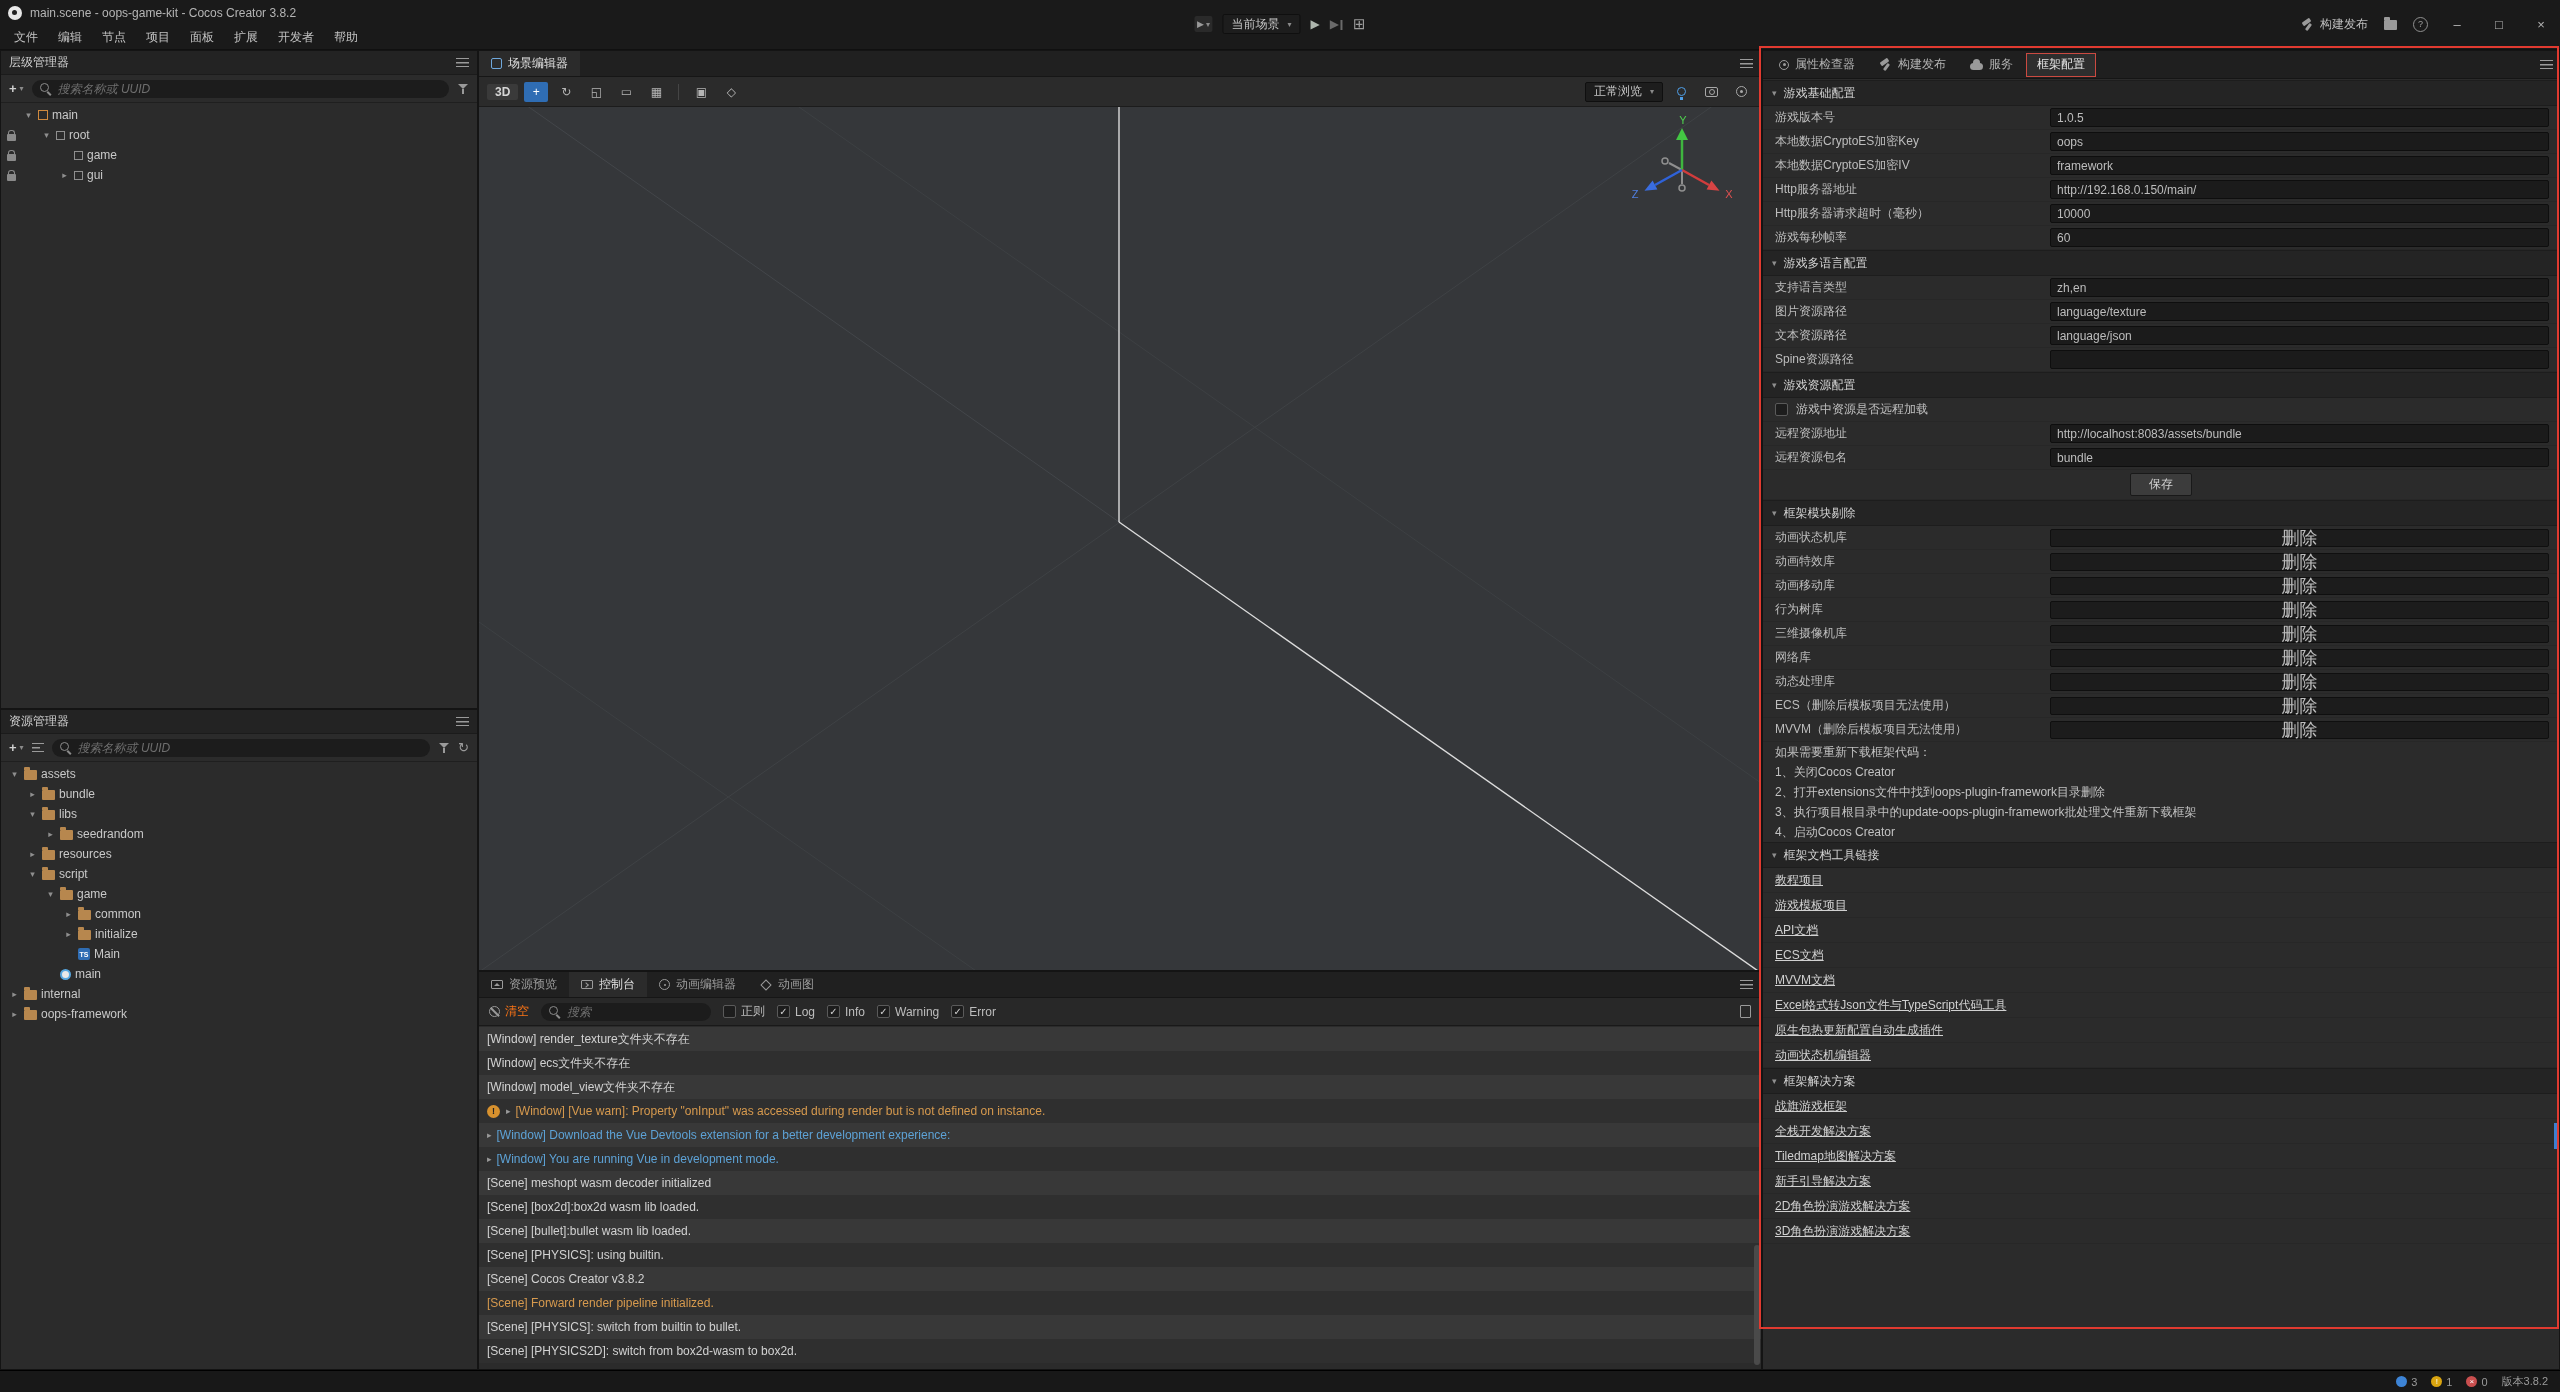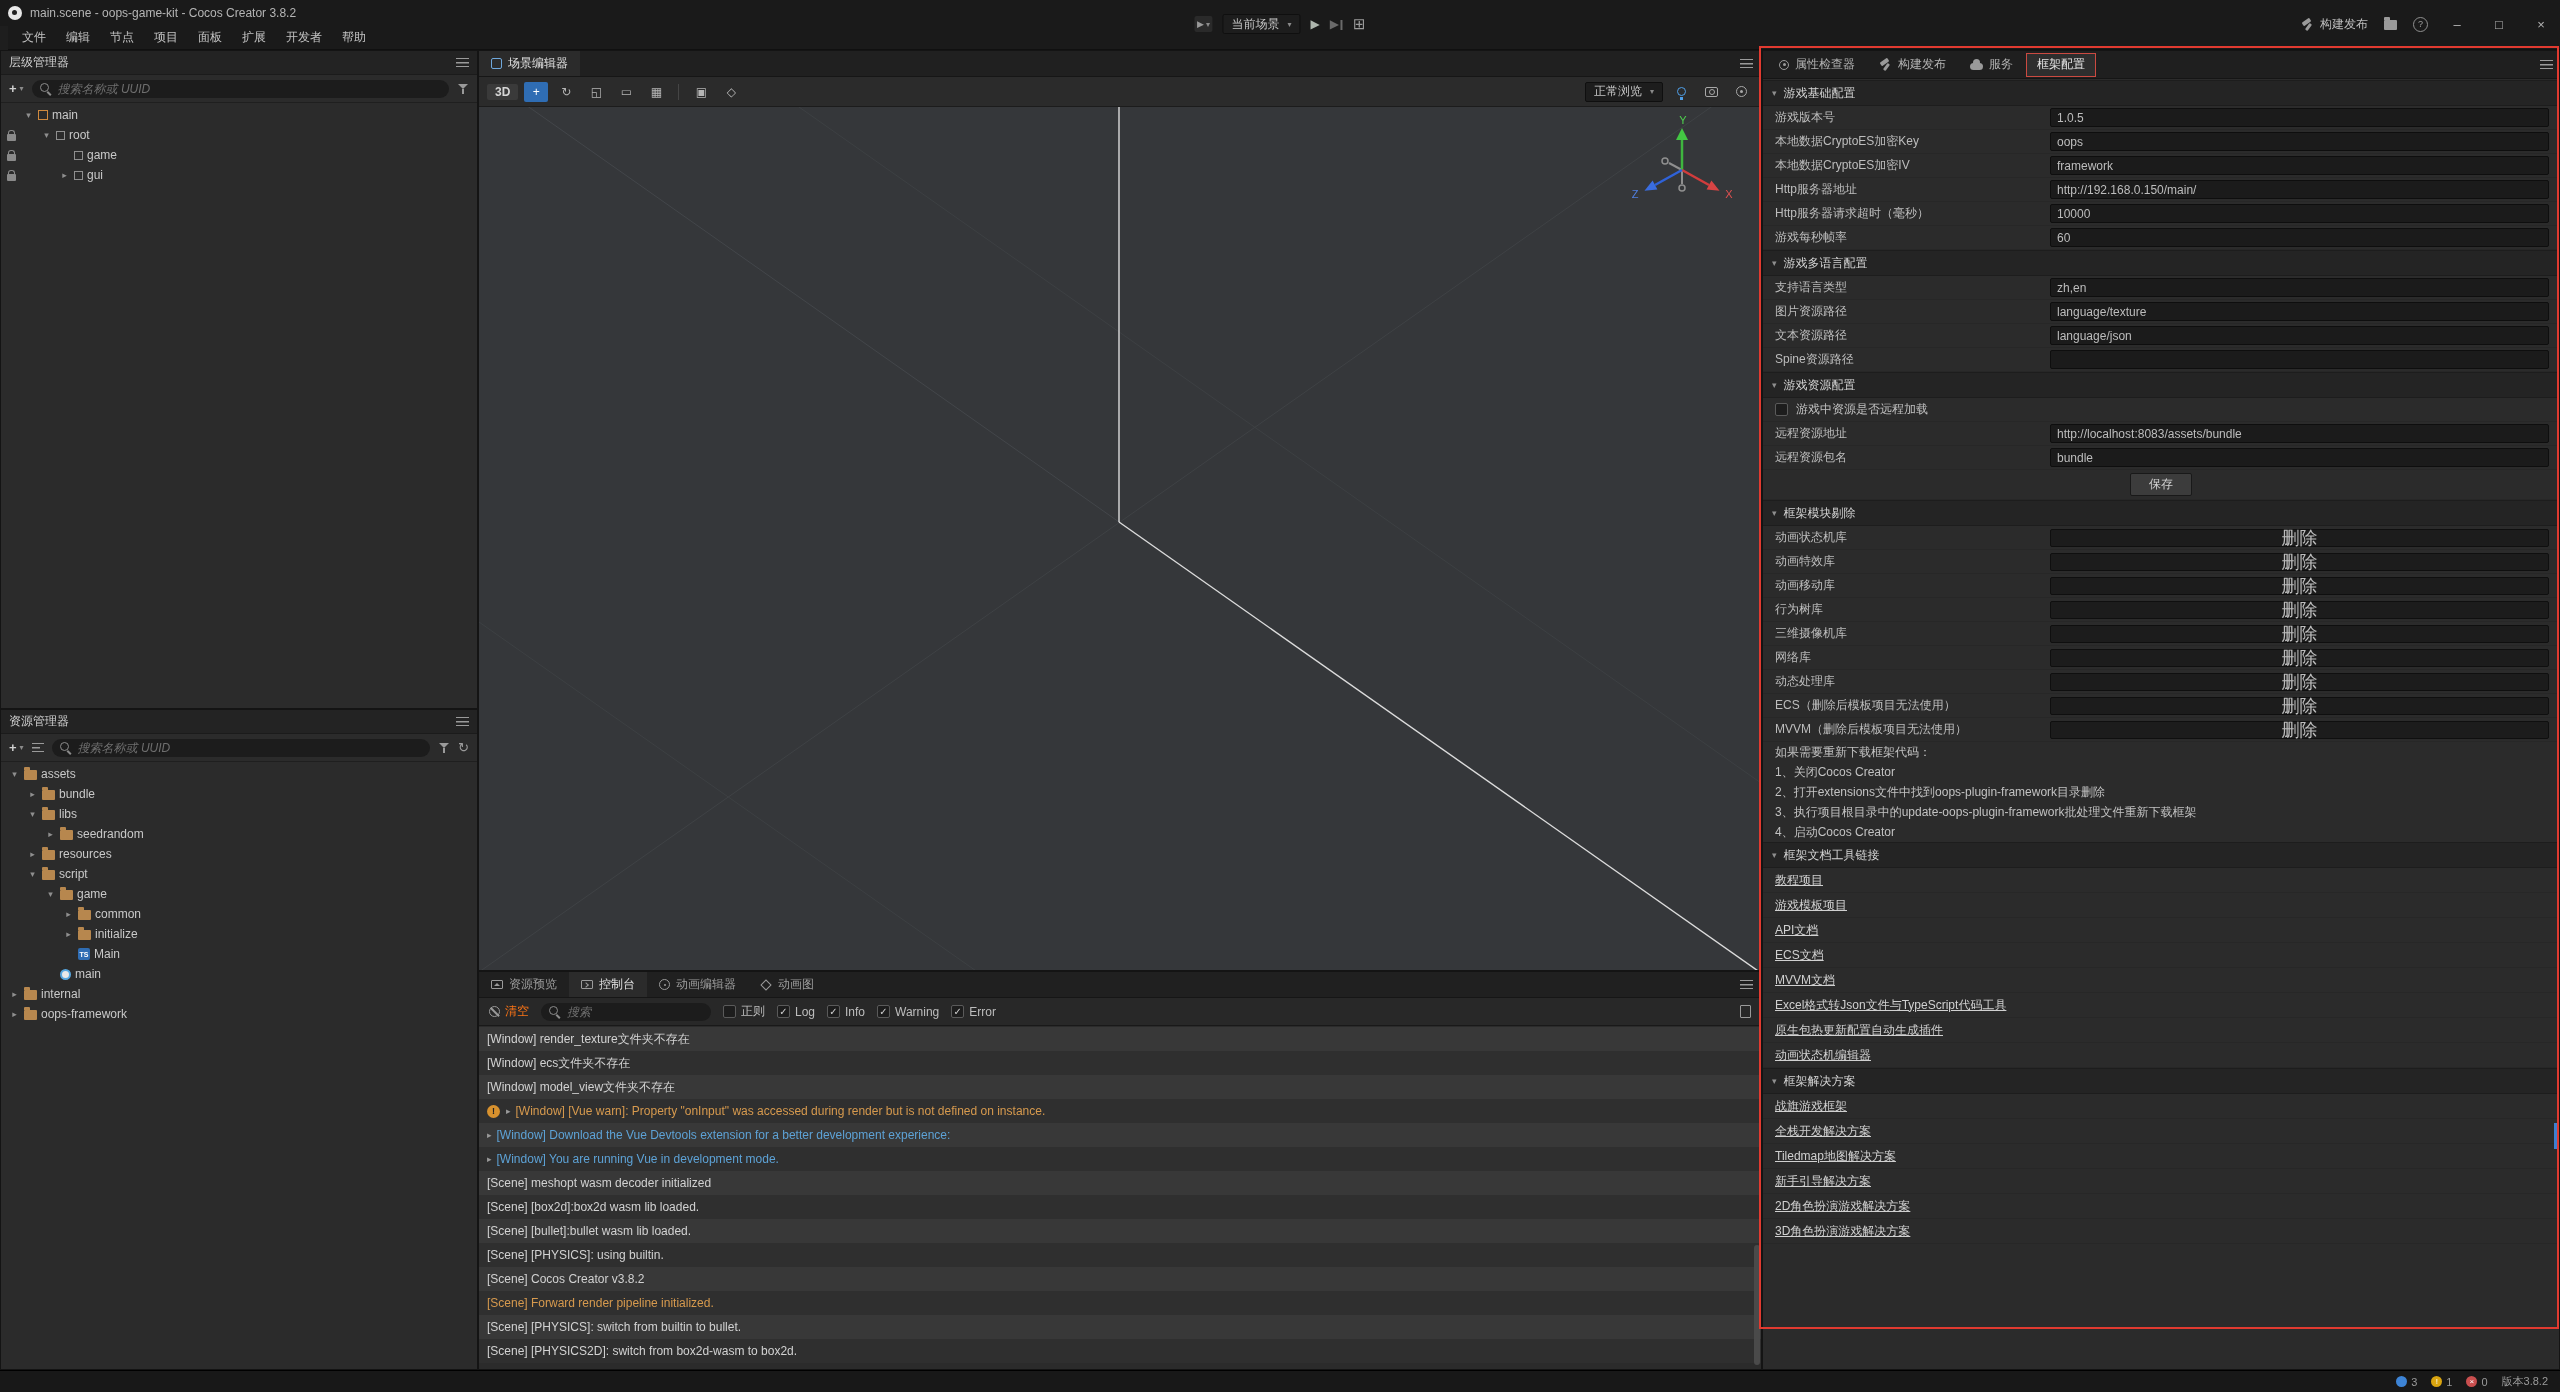--- a/index.html
+++ b/index.html
@@ -7,21 +7,21 @@
     font-family:"Liberation Sans","DejaVu Sans",sans-serif; }
   #app { position:absolute; inset:0; width:2560px; height:1392px; background:#1e1e1e;
     font-size:12px; color:#c8c8c8; }
 
   
   .titlebar { position:absolute; top:0; left:0; right:0; height:26px; background:#1a1a1a;
     display:flex; align-items:center; padding-left:8px; }
   .logo { width:14px; height:14px; border-radius:50%; background:#e8e8e8; position:relative; flex:none; }
   .logo::after { content:""; position:absolute; left:4px; top:4px; width:5px; height:5px; border-radius:50%; background:#222; }
   .win-title { margin-left:8px; color:#b5b5b5; font-size:12px; }
-  .menubar { position:absolute; top:26px; left:8px; right:0; height:24px; background:#1a1a1a;
+  .menubar { position:absolute; top:26px; left:0; right:0; height:24px; background:#1a1a1a;
     border-bottom:1px solid #101010; display:flex; align-items:center; padding-left:4px; }
   .menu-item { padding:0 10px; color:#c2c2c2; font-size:12px; line-height:23px; }
   .header-center { position:absolute; top:9px; left:50%; transform:translateX(-50%);
     display:flex; align-items:center; gap:10px; height:30px; z-index:5; }
   .tb-select { height:20px; background:#1d1d1d; border:1px solid #0f0f0f; border-radius:2px;
     display:flex; align-items:center; gap:8px; padding:0 8px; color:#c5c5c5; }
   .caret { font-size:8px; color:#8a8a8a; }
   .pbtn { color:#aeb6ae; font-size:12px; }
   .step { position:relative; color:#6a6a6a; font-size:12px; padding-right:4px; }
   .step::after { content:""; position:absolute; right:0; top:3px; width:2px; height:10px; background:currentColor; }

